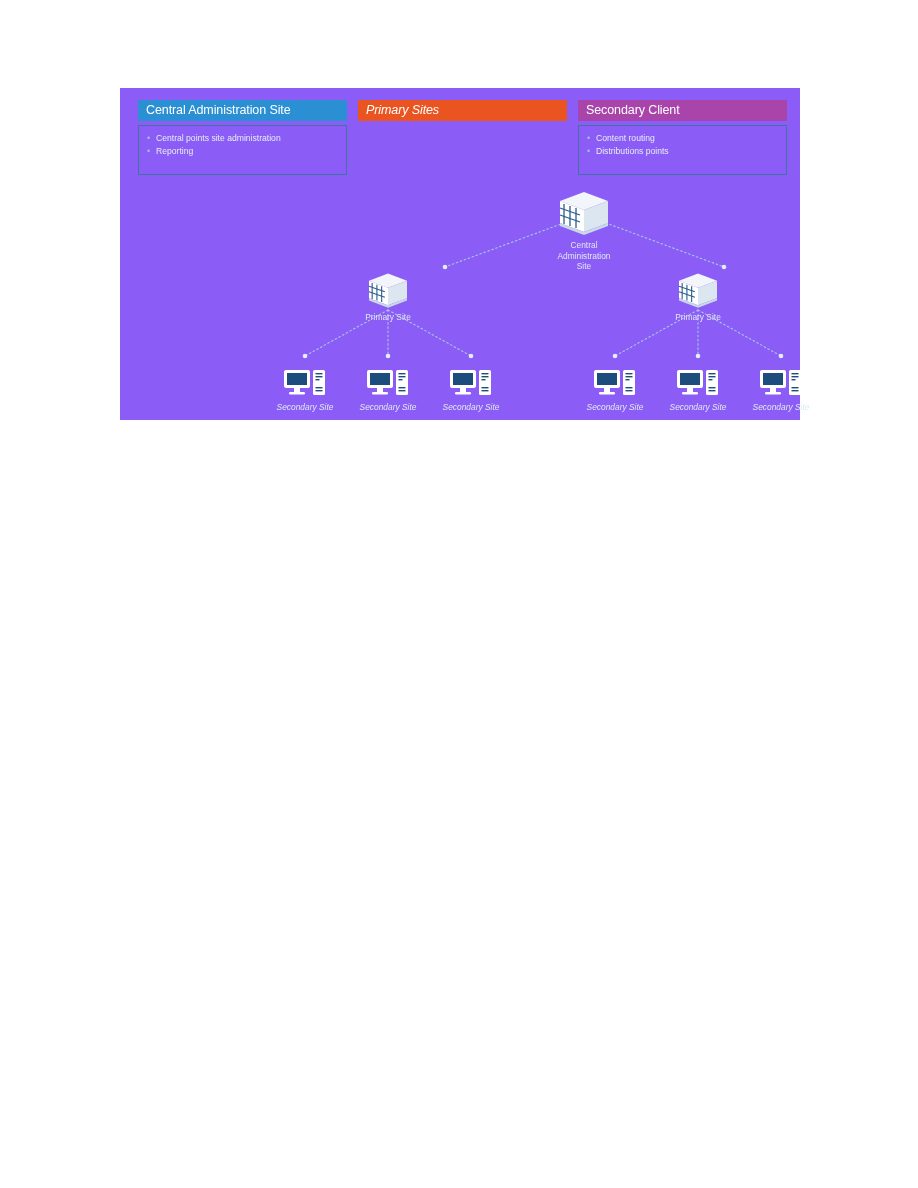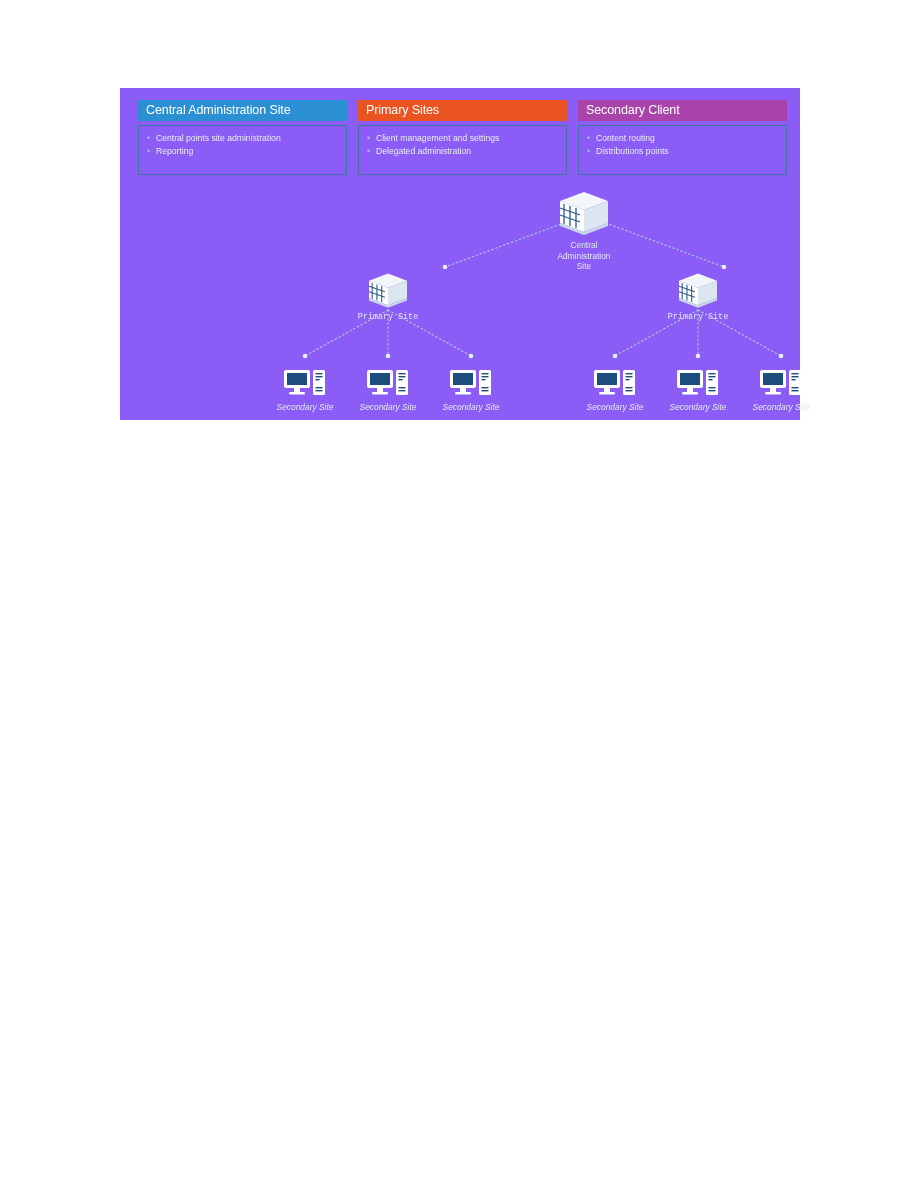--- a/index.html
+++ b/index.html
@@ -46,21 +46,21 @@
     line-height: 21px;
     padding: 0 8px;
     color: #ffffff;
     font-size: 12.5px;
     letter-spacing: -0.1px;
     white-space: nowrap;
     overflow: hidden;
     box-sizing: border-box;
   }
   .legend-title.blue   { background: #2b8fd4; }
-  .legend-title.orange { background: #ea5420; }
+  .legend-title.orange { background: #ea5420; font-style: italic; }
   .legend-title.purple { background: #a944ab; }
 
   .legend-body {
     margin-top: 4px;
     height: 50px;
     border: 1px solid #3f73a0;
     box-sizing: border-box;
     padding: 6px 4px 0 6px;
     background: transparent;
   }
@@ -116,21 +116,21 @@
     white-space: pre-line;
   }
 
   
   #node-central {
     left: 404px;
     top: 6px;
     width: 120px;
   }
   
-  .node-primary { width: 110px; top: 88px; font-family: Liberation Mono, monospace; }
+  .node-primary { width: 110px; top: 88px; }
   #node-primary-left  { left: 213px; }
   #node-primary-right { left: 523px; }
   
   .node-secondary { width: 80px; top: 184px; font-style: italic; }
 </style>
 </head>
 <body>
 
 <div id="diagram-canvas">
 
@@ -141,26 +141,20 @@
       <div class="legend-body">
         <ul>
           <li>Central points site administration</li>
           <li>Reporting</li>
         </ul>
       </div>
     </div>
 
     <div class="legend-col col1">
       <div class="legend-title orange">Primary Sites</div>
-      <div class="legend-body">
-        <ul>
-          <li>Client management and settings</li>
-          <li>Delegated administration</li>
-        </ul>
-      </div>
     </div>
 
     <div class="legend-col col2">
       <div class="legend-title purple">Secondary Client</div>
       <div class="legend-body">
         <ul>
           <li>Content routing</li>
           <li>Distributions points</li>
         </ul>
       </div>

